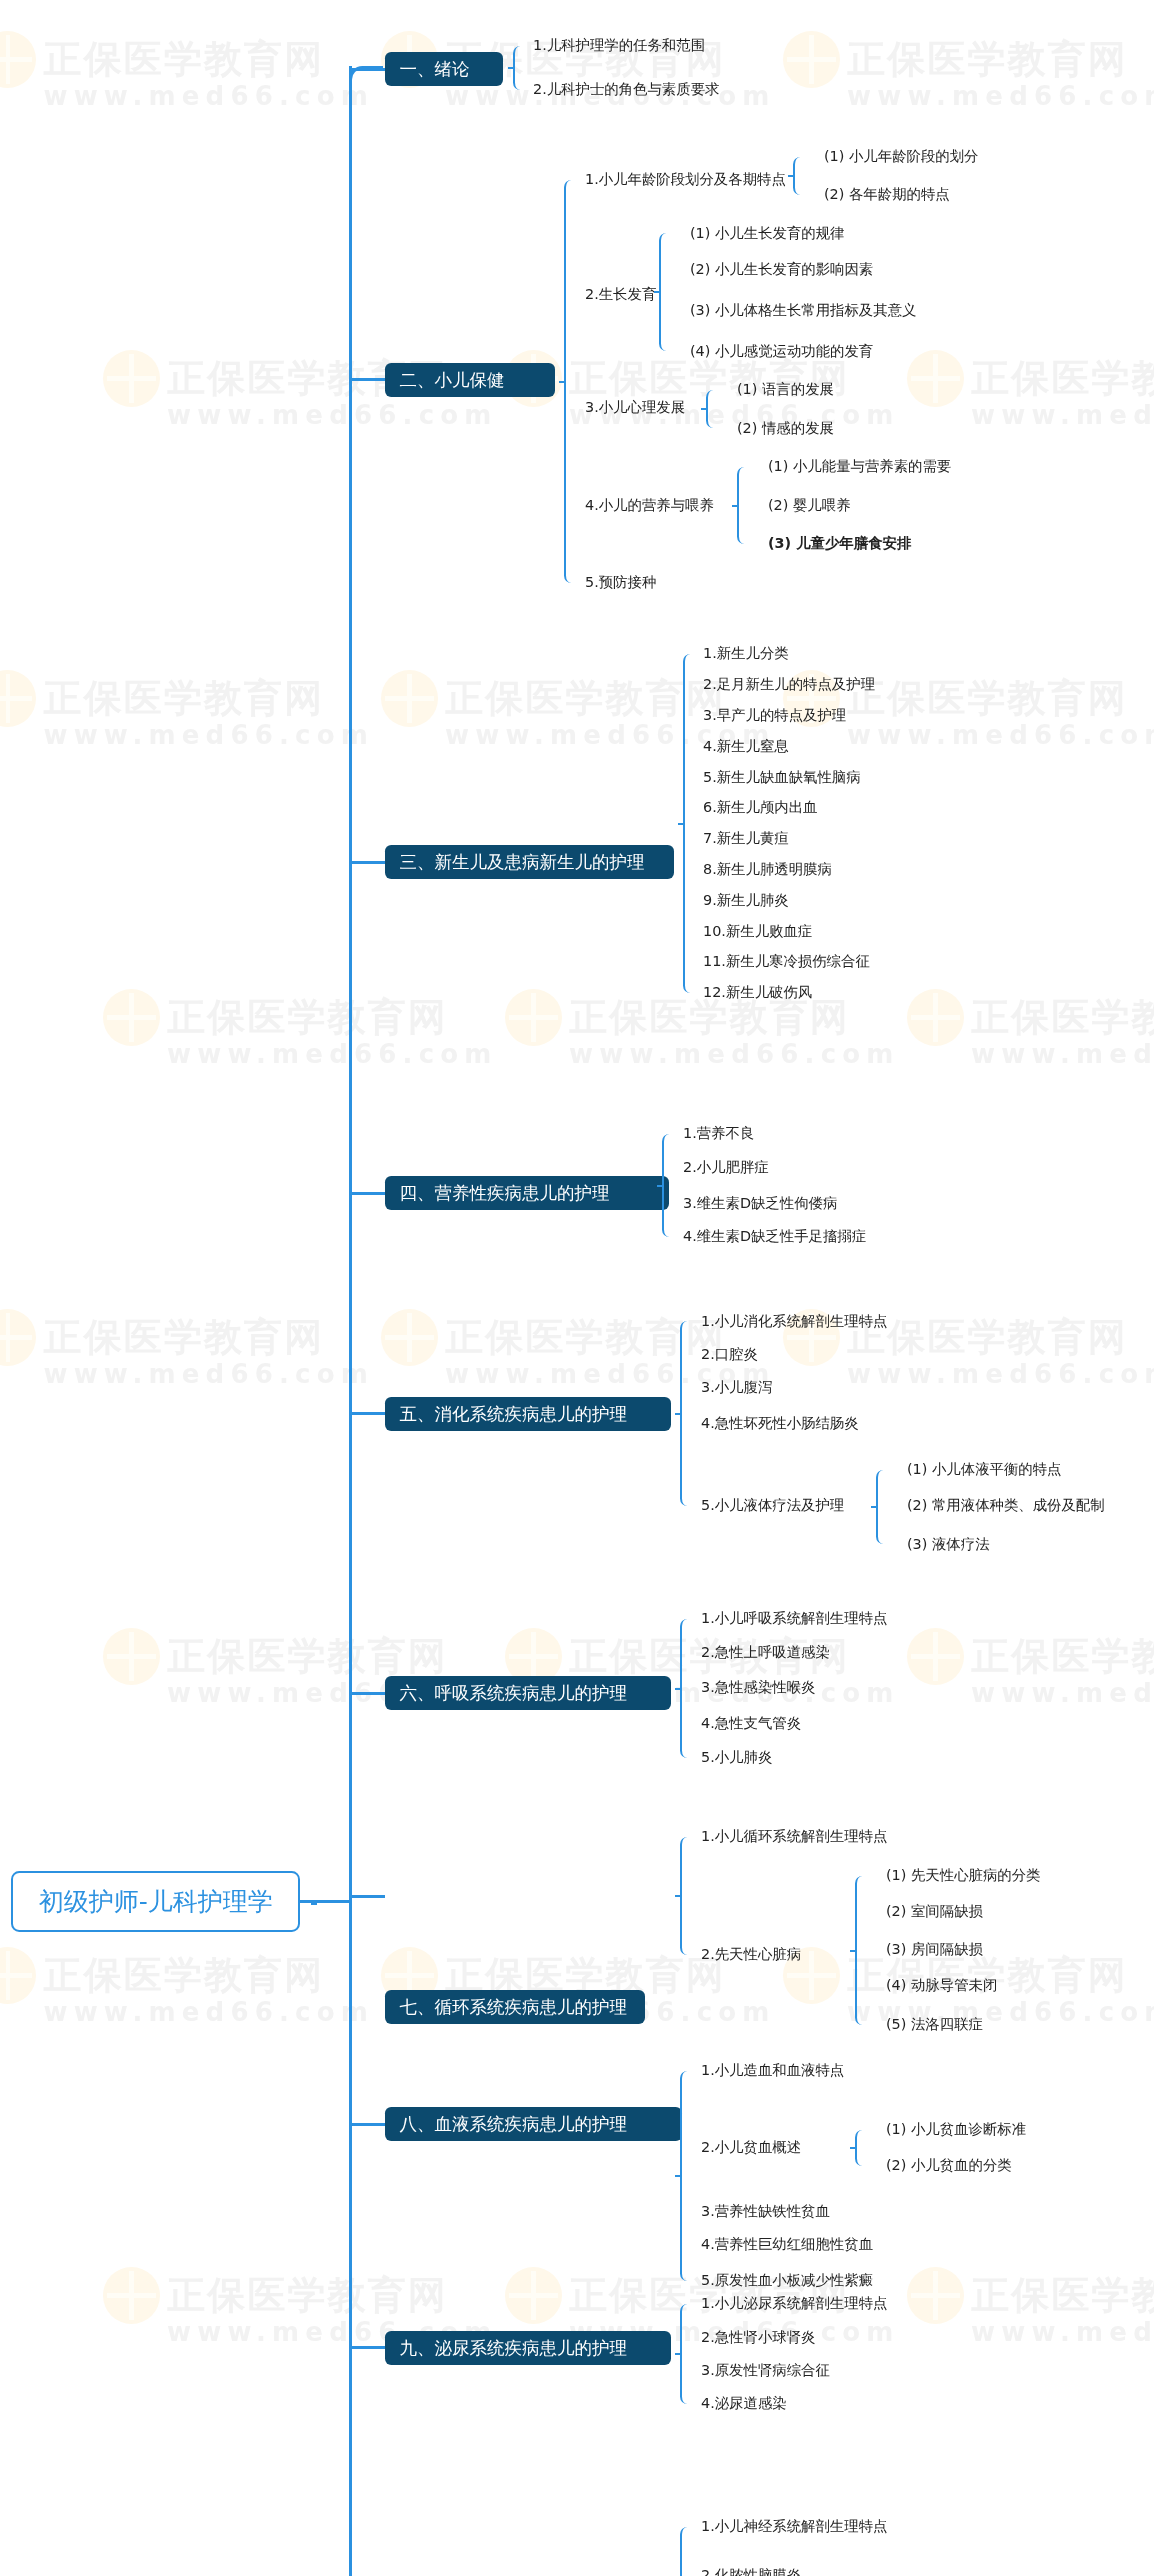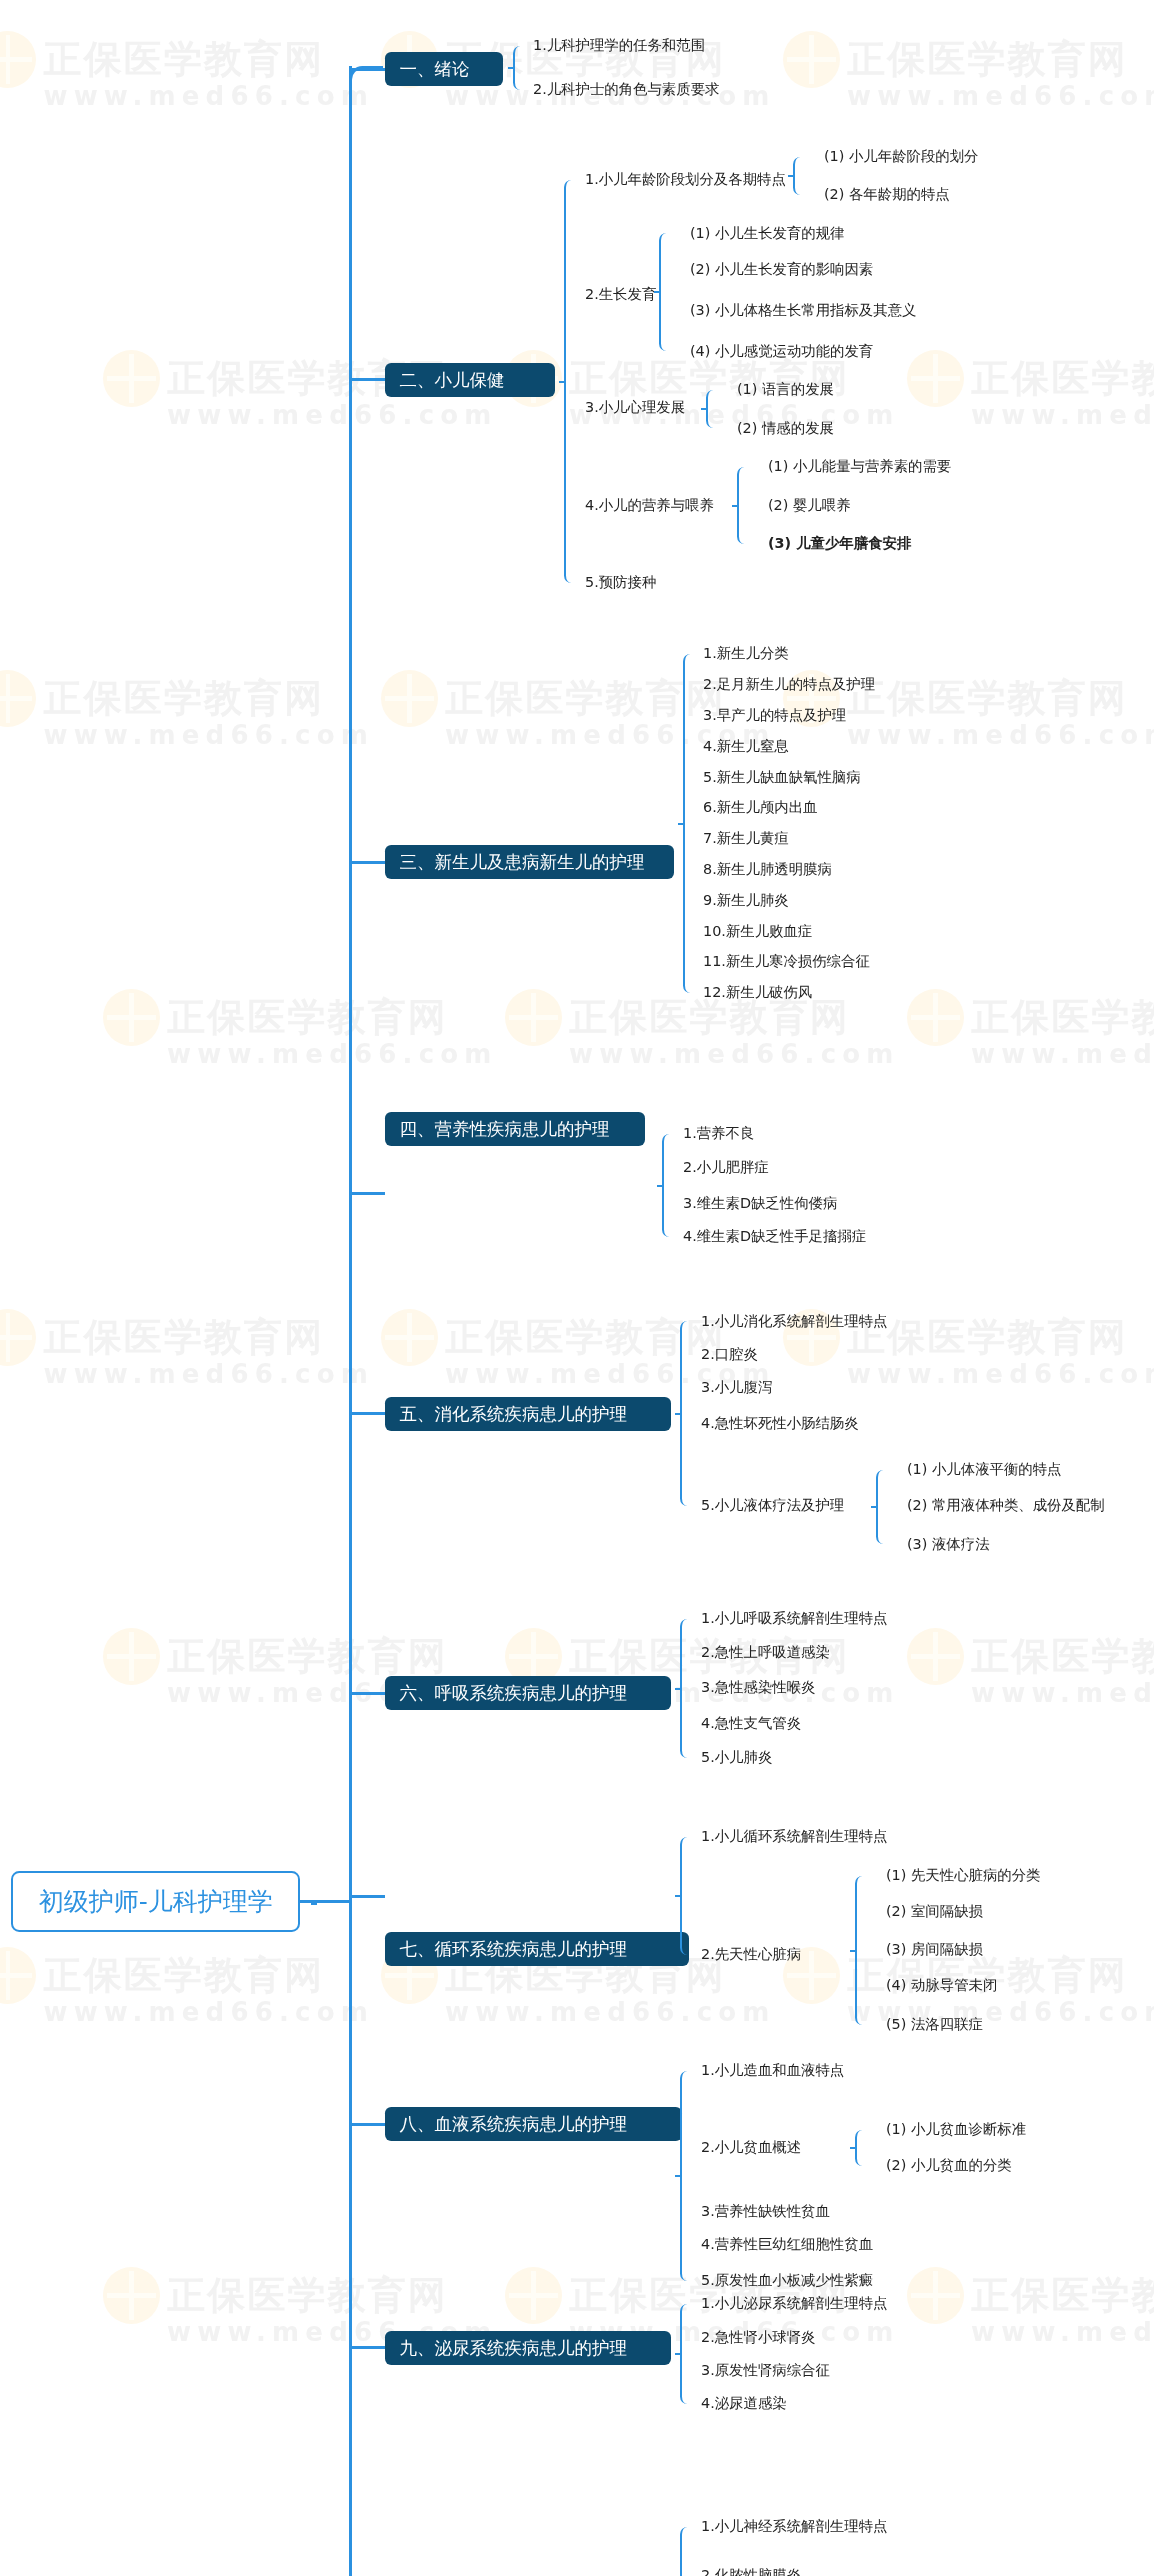--- a/index.html
+++ b/index.html
@@ -109,21 +109,21 @@
     <div class="item" style="left: 703px; top: 707px;">3.早产儿的特点及护理</div>
     <div class="item" style="left: 703px; top: 738px;">4.新生儿窒息</div>
     <div class="item" style="left: 703px; top: 769px;">5.新生儿缺血缺氧性脑病</div>
     <div class="item" style="left: 703px; top: 799px;">6.新生儿颅内出血</div>
     <div class="item" style="left: 703px; top: 830px;">7.新生儿黄疸</div>
     <div class="item" style="left: 703px; top: 861px;">8.新生儿肺透明膜病</div>
     <div class="item" style="left: 703px; top: 892px;">9.新生儿肺炎</div>
     <div class="item" style="left: 703px; top: 923px;">10.新生儿败血症</div>
     <div class="item" style="left: 703px; top: 953px;">11.新生儿寒冷损伤综合征</div>
     <div class="item" style="left: 703px; top: 984px;">12.新生儿破伤风</div>
-    <div class="sec" style="top: 1112px; width: 260px;">
+    <div class="sec" style="top: 1176px; width: 284px;">
       <span>四、营养性疾病患儿的护理</span>
     </div>
     <div style="position: absolute; left: 349px; top: 1192px; width: 36px; height: 3.1px; background: rgb(43, 145, 224);"></div>
     <div class="brace" style="left: 662px; top: 1134px; height: 103px;"></div>
     <div class="item" style="left: 683px; top: 1125px;">1.营养不良</div>
     <div class="item" style="left: 683px; top: 1159px;">2.小儿肥胖症</div>
     <div class="item" style="left: 683px; top: 1195px;">3.维生素D缺乏性佝偻病</div>
     <div class="item" style="left: 683px; top: 1228px;">4.维生素D缺乏性手足搐搦症</div>
     <div class="sec" style="top: 1397px; width: 286px;">
       <span>五、消化系统疾病患儿的护理</span>
@@ -142,21 +142,21 @@
     <div class="sec" style="top: 1676px; width: 286px;">
       <span>六、呼吸系统疾病患儿的护理</span>
     </div>
     <div style="position: absolute; left: 349px; top: 1692px; width: 36px; height: 3.1px; background: rgb(43, 145, 224);"></div>
     <div class="brace" style="left: 680px; top: 1619px; height: 139px;"></div>
     <div class="item" style="left: 701px; top: 1610px;">1.小儿呼吸系统解剖生理特点</div>
     <div class="item" style="left: 701px; top: 1644px;">2.急性上呼吸道感染</div>
     <div class="item" style="left: 701px; top: 1679px;">3.急性感染性喉炎</div>
     <div class="item" style="left: 701px; top: 1715px;">4.急性支气管炎</div>
     <div class="item" style="left: 701px; top: 1749px;">5.小儿肺炎</div>
-    <div class="sec" style="top: 1932px; width: 304px;">
+    <div class="sec" style="top: 1990px; width: 260px;">
       <span>七、循环系统疾病患儿的护理</span>
     </div>
     <div style="position: absolute; left: 349px; top: 1895px; width: 36px; height: 3.1px; background: rgb(43, 145, 224);"></div>
     <div class="brace" style="left: 680px; top: 1837px; height: 118px;"></div>
     <div class="item" style="left: 701px; top: 1828px;">1.小儿循环系统解剖生理特点</div>
     <div class="item" style="left: 701px; top: 1946px;">2.先天性心脏病</div>
     <div class="brace" style="left: 855px; top: 1876px; height: 149px;"></div>
     <div class="item" style="left: 886px; top: 1867px;">(1) 先天性心脏病的分类</div>
     <div class="item" style="left: 886px; top: 1903px;">(2) 室间隔缺损</div>
     <div class="item" style="left: 886px; top: 1941px;">(3) 房间隔缺损</div>

